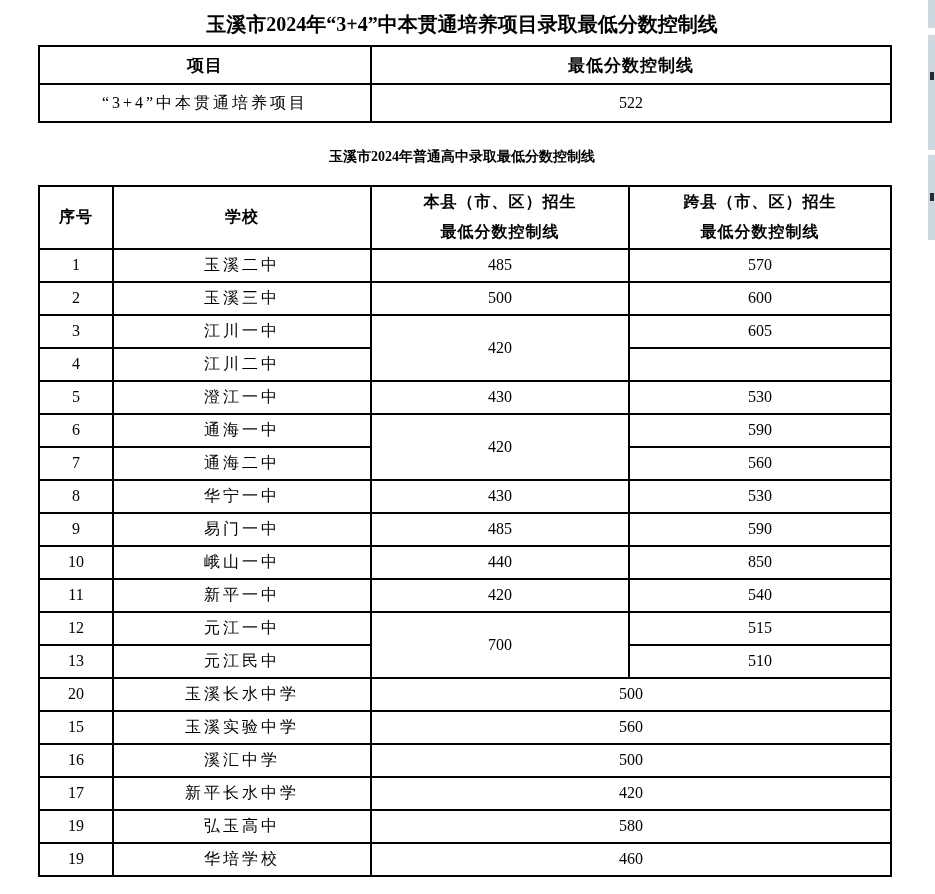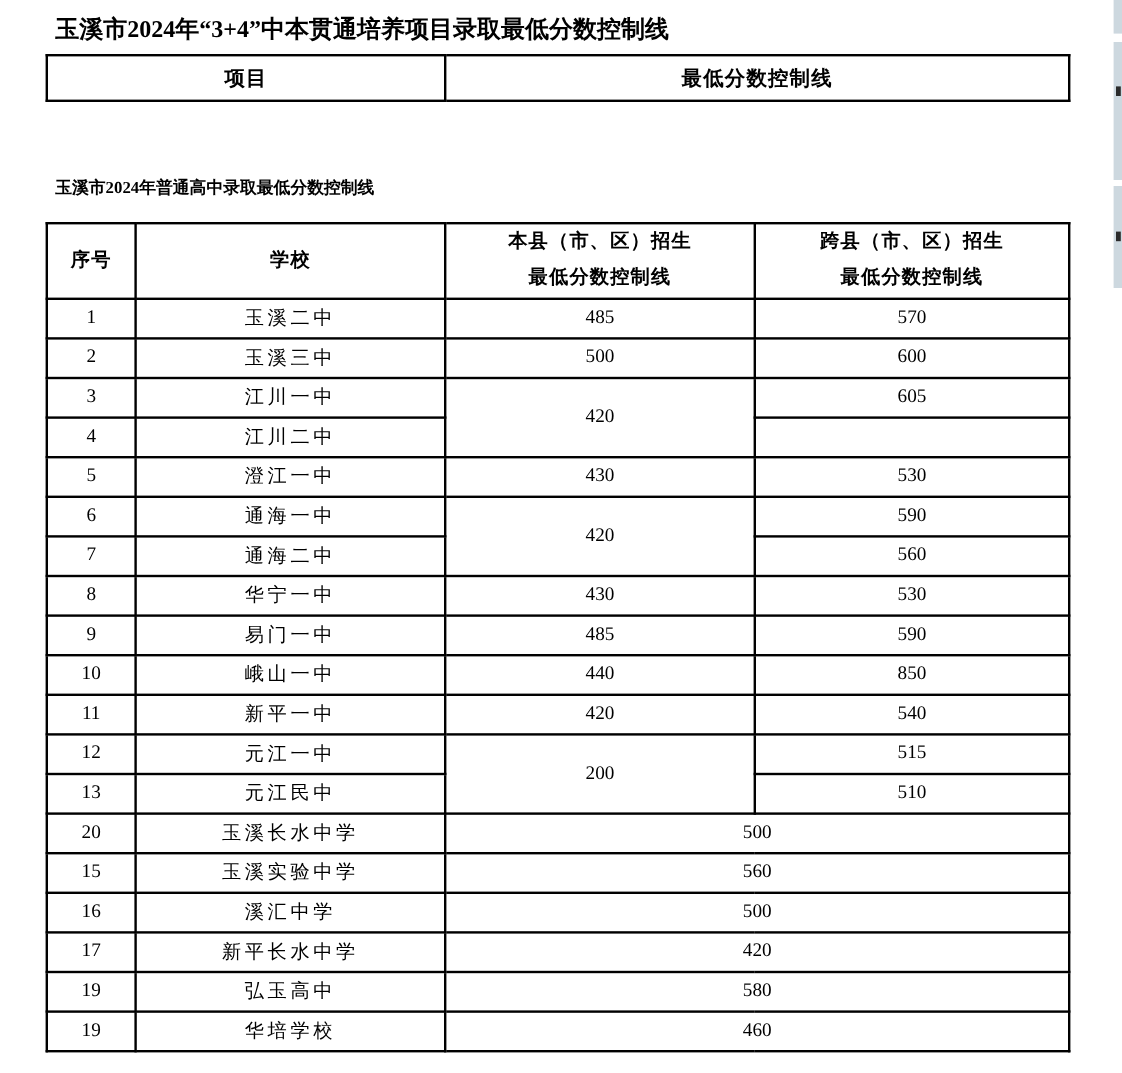--- a/index.html
+++ b/index.html
@@ -7,23 +7,23 @@
   body { font-family: "Liberation Serif", "DejaVu Serif", serif; }
   .page {
     position: relative;
     width: 935px;
     height: 894px;
     background: #ffffff;
     overflow: hidden;
   }
   .doc-title {
     position: absolute;
-    left: 46px;
+    left: 36px;
     width: 852px;
-    text-align: left;
+    text-align: center;
     font-weight: bold;
     color: #000000;
     white-space: nowrap;
   }
   .title-1 { top: 11px;  font-size: 20px; }
   .title-2 { top: 148px; font-size: 14px; }
 
   table {
     position: absolute;
     left: 38px;
@@ -83,20 +83,24 @@
 
   <table class="table-1">
     <colgroup>
       <col style="width:332px">
       <col style="width:520px">
     </colgroup>
     <tbody>
         <tr>
       <th>项目</th>
       <th>最低分数控制线</th>
+    </tr>
+    <tr>
+      <td class="cjk">“3+4”中本贯通培养项目</td>
+      <td class="num">522</td>
     </tr>
   </tbody>
     </table>
 
   <div class="doc-title title-2">玉溪市2024年普通高中录取最低分数控制线</div>
 
   <table class="table-2">
     <colgroup>
       <col style="width:74px">
       <col style="width:258px">
@@ -177,21 +181,21 @@
     </tr>
     <tr>
       <td class="num">11</td>
       <td class="cjk">新平一中</td>
       <td class="num">420</td>
       <td class="num">540</td>
     </tr>
     <tr>
       <td class="num">12</td>
       <td class="cjk">元江一中</td>
-      <td class="num" rowspan="2">200</td>
+      <td class="num" rowspan="2">700</td>
       <td class="num">515</td>
     </tr>
     <tr>
       <td class="num">13</td>
       <td class="cjk">元江民中</td>
       <td class="num">510</td>
     </tr>
     <tr>
       <td class="num">20</td>
       <td class="cjk">玉溪长水中学</td>

